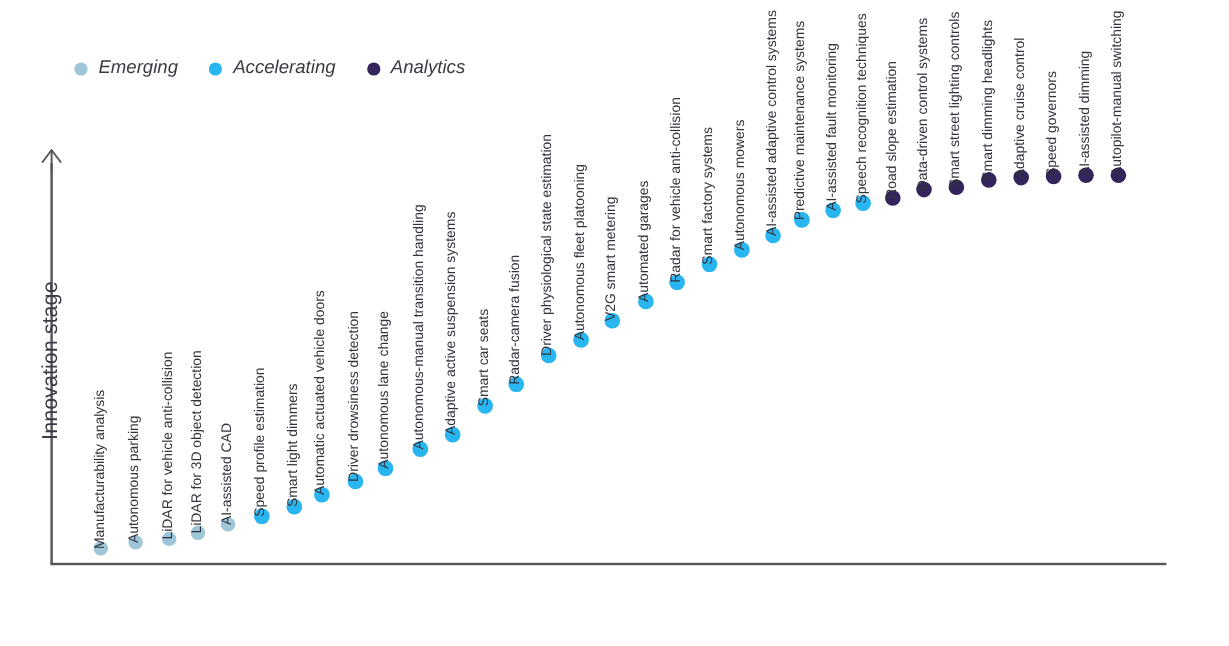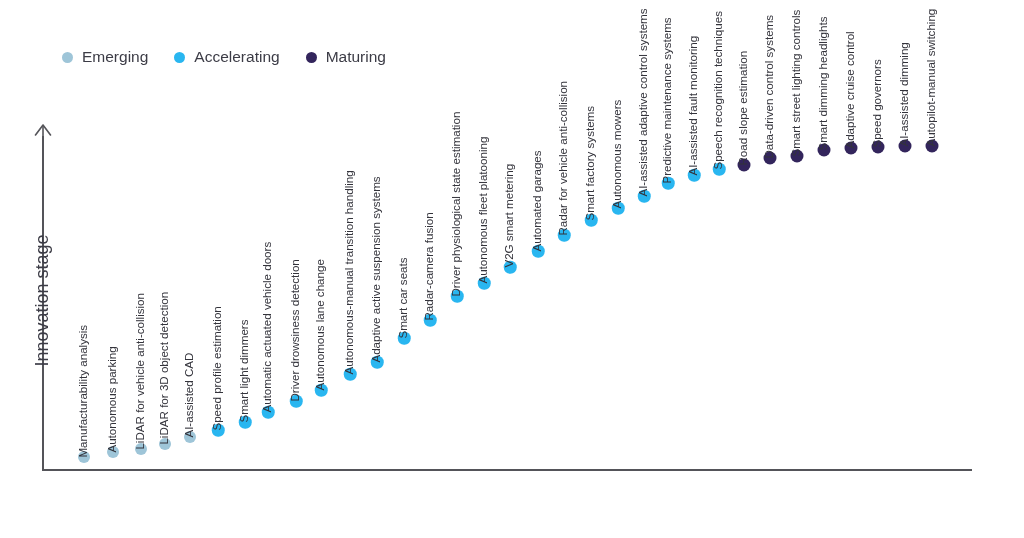--- a/index.html
+++ b/index.html
@@ -28,20 +28,21 @@
     top: 46px;
     display: flex;
     align-items: center;
     gap: 26px;
     height: 22px;
   }
   .legend-item {
     display: flex;
     align-items: center;
     gap: 9px;
+    font-style: italic;
   }
   .legend-dot {
     width: 11px;
     height: 11px;
     border-radius: 50%;
     display: block;
     flex: 0 0 auto;
   }
   .legend-label {
     font-size: 15.5px;
@@ -134,21 +135,21 @@
       <div class="legend-item">
         <span class="legend-dot" style="background: rgb(158, 197, 216);"></span>
         <span class="legend-label">Emerging</span>
       </div>
       <div class="legend-item">
         <span class="legend-dot" style="background: rgb(41, 182, 240);"></span>
         <span class="legend-label">Accelerating</span>
       </div>
       <div class="legend-item">
         <span class="legend-dot" style="background: rgb(51, 37, 92);"></span>
-        <span class="legend-label">Maturing</span>
+        <span class="legend-label">Analytics</span>
       </div>
     </div>
 
   <div id="y-axis-line"></div>
   <svg id="y-axis-arrow" viewBox="0 0 20 20">
     <path d="M10 1 L10 19" stroke="#545459" stroke-width="1.6" fill="none"></path>
     <path d="M2.5 11 L10 1 L17.5 11" stroke="#545459" stroke-width="1.6" fill="none" stroke-linecap="round" stroke-linejoin="round"></path>
   </svg>
   <div id="y-axis-title">Innovation stage</div>
 

